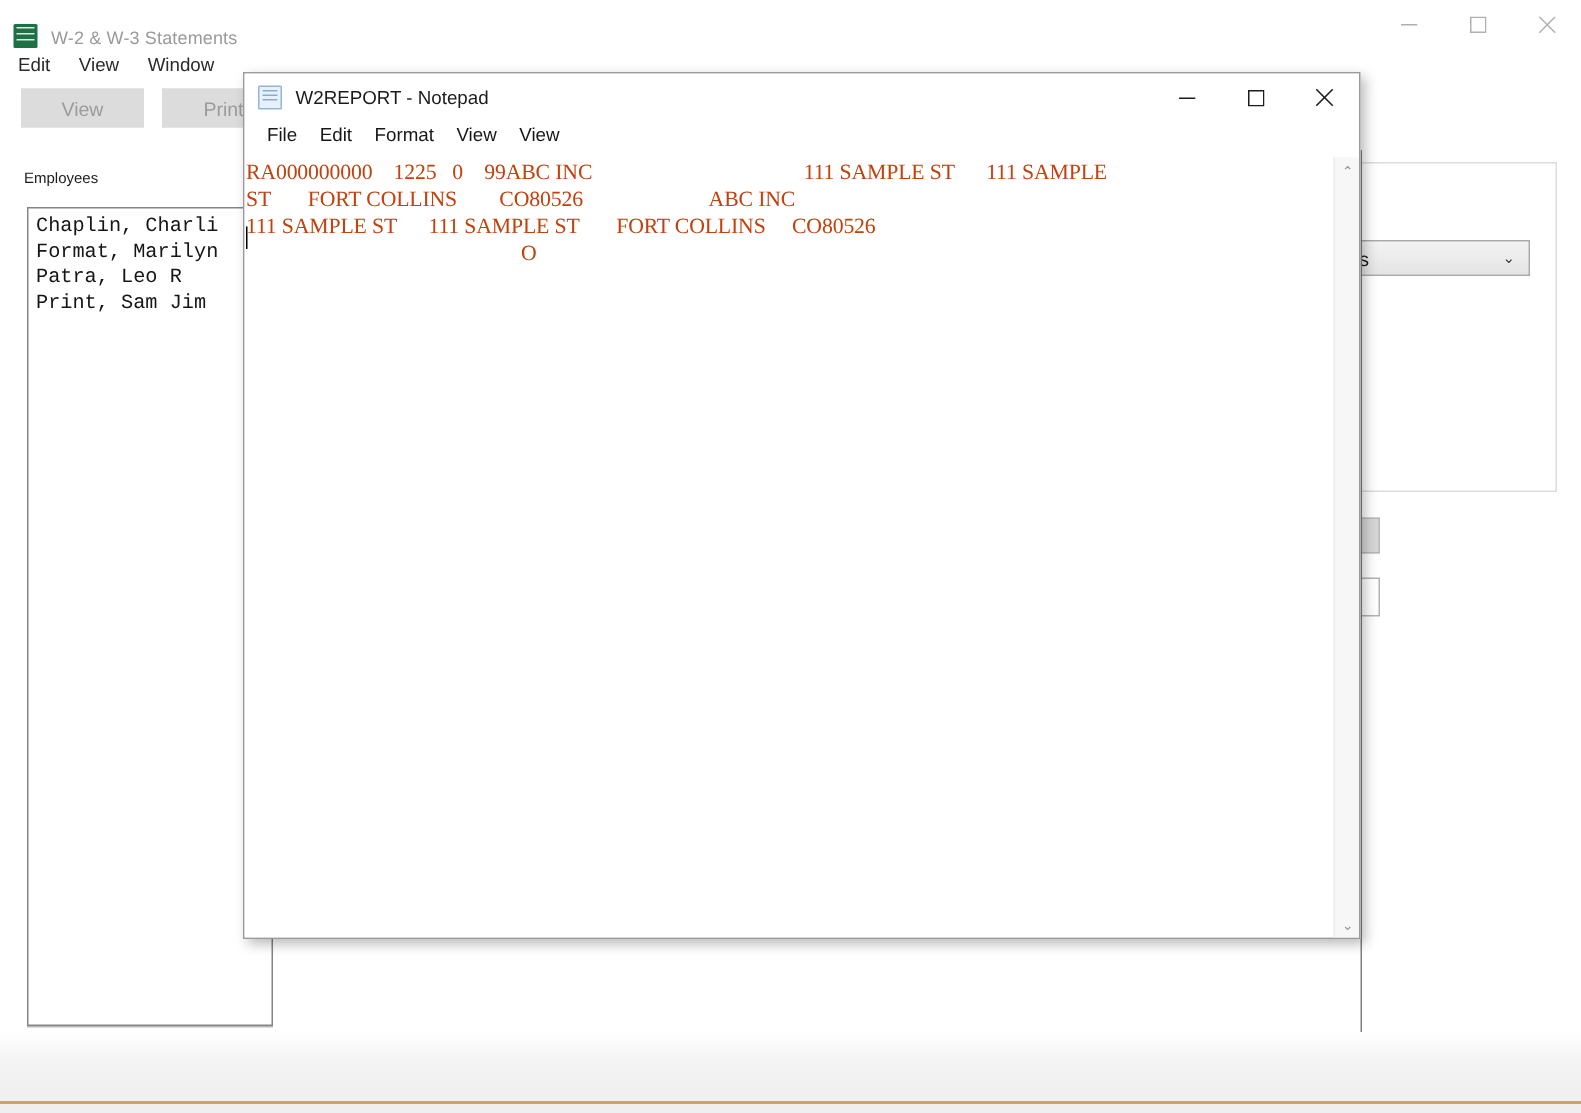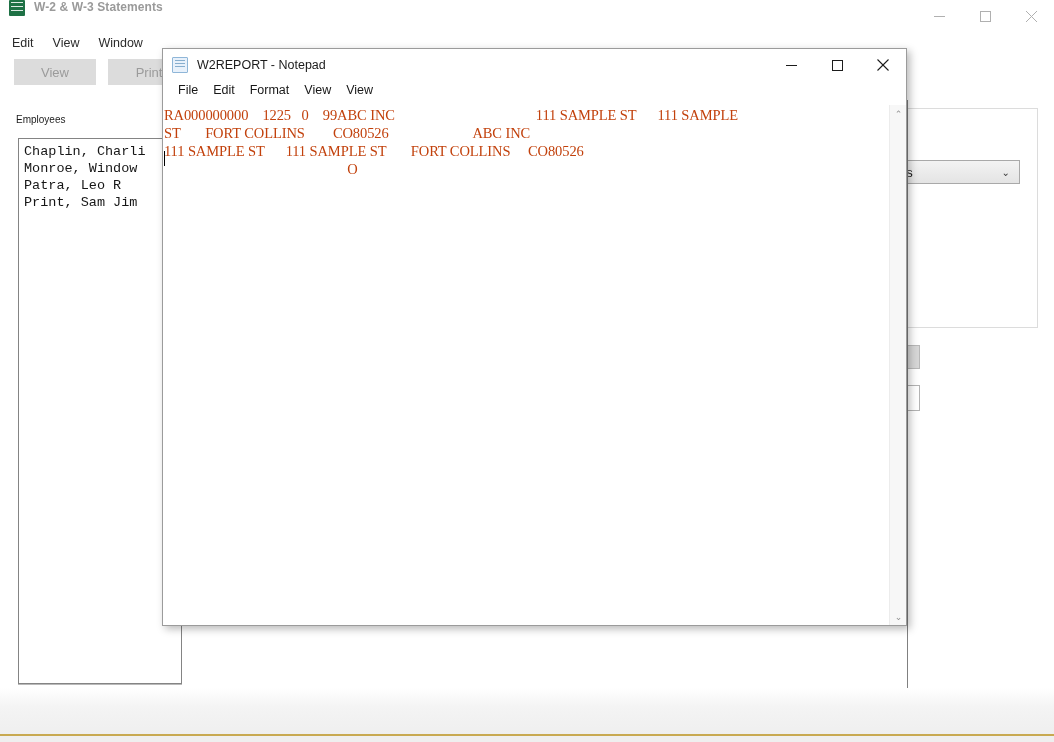--- a/index.html
+++ b/index.html
@@ -30,22 +30,21 @@
     background: #ffffff;
     border-bottom: 2px solid #c8a951;
     overflow: hidden;
   }
 
   #main-titlebar {
     position: relative;
     height: 32px;
     background: #ffffff;
     display: flex;
-    align-items: flex-start;
-    font-weight: bold;
+    align-items: flex-end;
   }
 
   #main-app-icon {
     width: 16px; height: 16px;
     margin-left: 9px;
     position: relative;
     flex: 0 0 auto;
   }
 
   #main-title-text {
@@ -369,21 +368,21 @@
 
     <div id="main-toolbar">
       <div class="tb-button">View</div>
       <div class="tb-button">Print</div>
     </div>
 
     <div id="employees-label">Employees</div>
 
     <div id="employees-listbox">
       <div class="emp-row">Chaplin, Charli</div>
-      <div class="emp-row">Monroe, Window</div>
+      <div class="emp-row">Format, Marilyn</div>
       <div class="emp-row">Patra, Leo R</div>
       <div class="emp-row">Print, Sam Jim</div>
     </div>
     <div id="main-left-bottom-edge"></div>
 
     <div id="right-panel"></div>
 
     <div id="copies-select">
       <span>e All Copies</span>
       <span class="chev">⌄</span>

